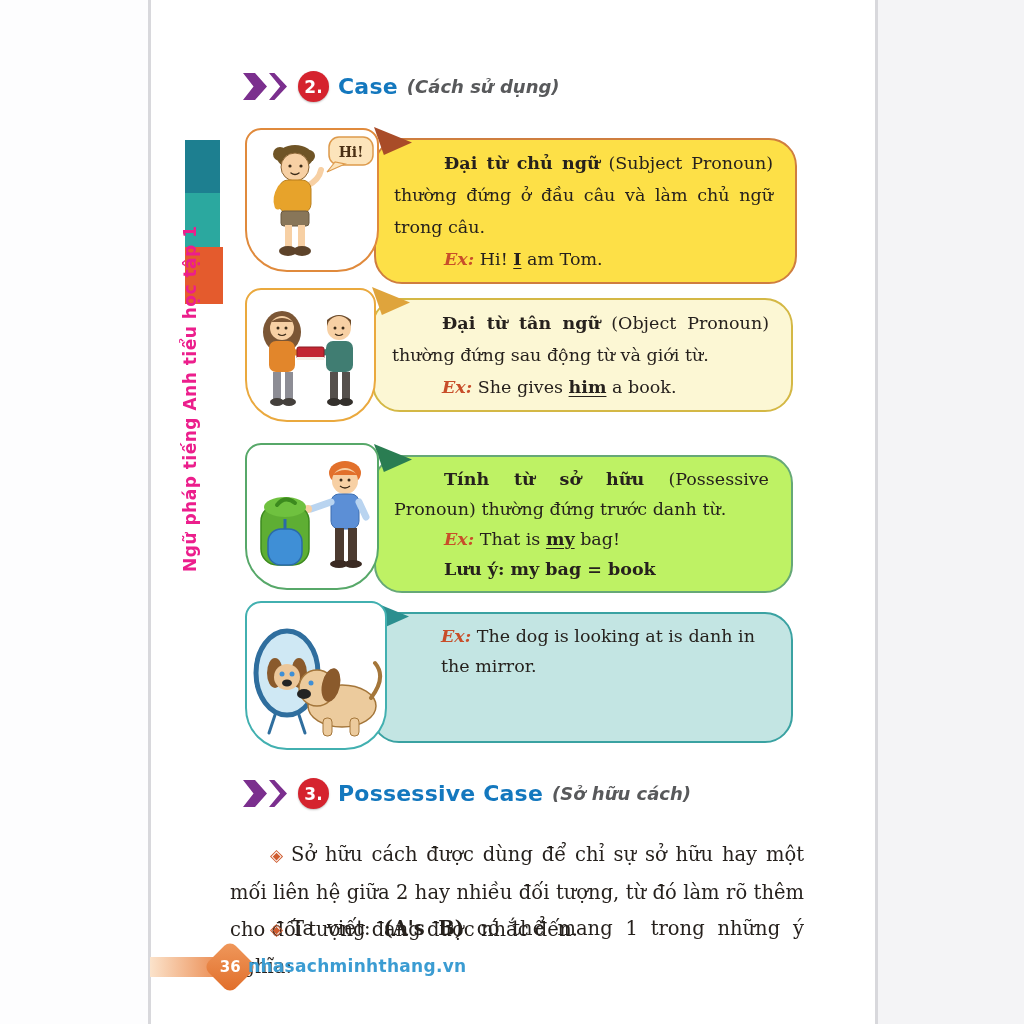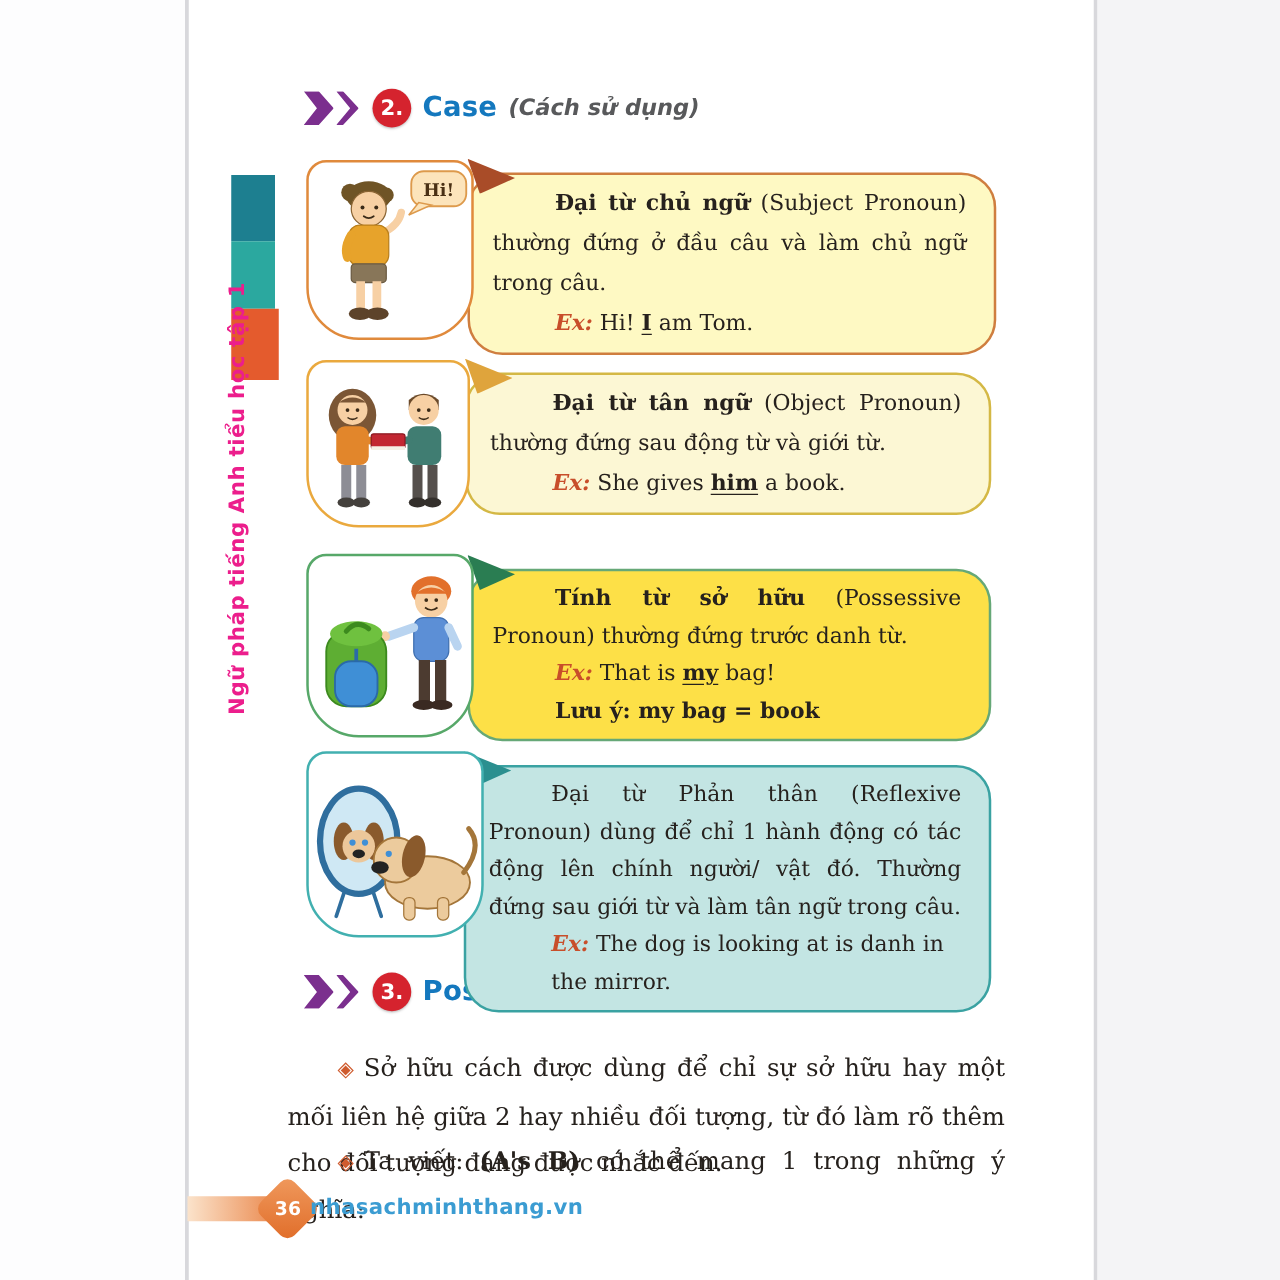--- a/index.html
+++ b/index.html
@@ -37,23 +37,23 @@
   .img-box{position:absolute;background:#fff;border:2px solid;z-index:3;
     border-radius:16px 16px 42px 42px;overflow:hidden;}
   .row1 .img-box{border-color:#e08a3c;}
   .row2 .img-box{border-color:#eaa93e;}
   .row3 .img-box{border-color:#57a869;}
   .row4 .img-box{border-color:#42b0b0;}
 
   
   .bubble{position:absolute;z-index:2;border:2px solid;border-radius:28px;
     padding:7px 22px 7px 18px;box-sizing:border-box;font-size:17.5px;}
-  .row1 .bubble{background:#fef9c3;border-color:#cf7e3f;}
+  .row1 .bubble{background:#fde047;border-color:#cf7e3f;}
   .row2 .bubble{background:#fcf7d4;border-color:#d4b845;}
-  .row3 .bubble{background:#fde047;border-color:#66a877;}
+  .row3 .bubble{background:#bef264;border-color:#66a877;}
   .row4 .bubble{background:#c3e5e3;border-color:#3aa2a2;}
   .tail{position:absolute;top:-13px;left:-2px;width:38px;height:28px;
     clip-path:polygon(0 0,100% 55%,26% 100%);}
   .row1 .tail{background:#a94c28;}
   .row2 .tail{background:#dfa43c;}
   .row3 .tail{background:#2a7d52;}
   .row4 .tail{background:#2b8f8f;}
   .bubble p{margin:0;}
   .def{text-indent:50px;text-align:justify;line-height:32px;}
   .row3 .def,.row4 .def{line-height:30px;}
@@ -222,21 +222,20 @@
         <ellipse cx="84" cy="82" rx="9" ry="17" fill="#8a5a2c" transform="rotate(12 84 82)"></ellipse>
         <circle cx="64" cy="80" r="2.5" fill="#3f8fd6"></circle>
         <ellipse cx="57" cy="91" rx="7" ry="5" fill="#232323"></ellipse>
         <path d="M124 95 Q140 74 128 60" stroke="#a4763a" stroke-width="4" fill="none" stroke-linecap="round"></path>
         <rect x="76" y="115" width="9" height="18" rx="4" fill="#eccb9d" stroke="#a4763a" stroke-width="1"></rect>
         <rect x="103" y="115" width="9" height="18" rx="4" fill="#eccb9d" stroke="#a4763a" stroke-width="1"></rect>
       </svg>
     </div>
     <div class="bubble" style="left:371px;top:612px;width:422px;min-height:131px;">
       <span class="tail"></span>
-      <p class="def"><span>Đại từ Phản thân (Reflexive Pronoun) dùng để chỉ 1 hành động có tác động lên chính người/ vật đó. Thường đứng sau giới từ và làm tân ngữ trong câu.</span></p>
       <p class="ex"><span class="exl">Ex:</span><span> The dog is looking at is danh in the mirror.</span></p>
     </div>
   </div>
 
   <div class="sec-head" style="left:243px;top:778px;">
     <span class="chevs">
       <span class="chev chev1"></span>
       <span class="chev chev2"></span>
     </span>
     <span class="num-badge">3.</span>

